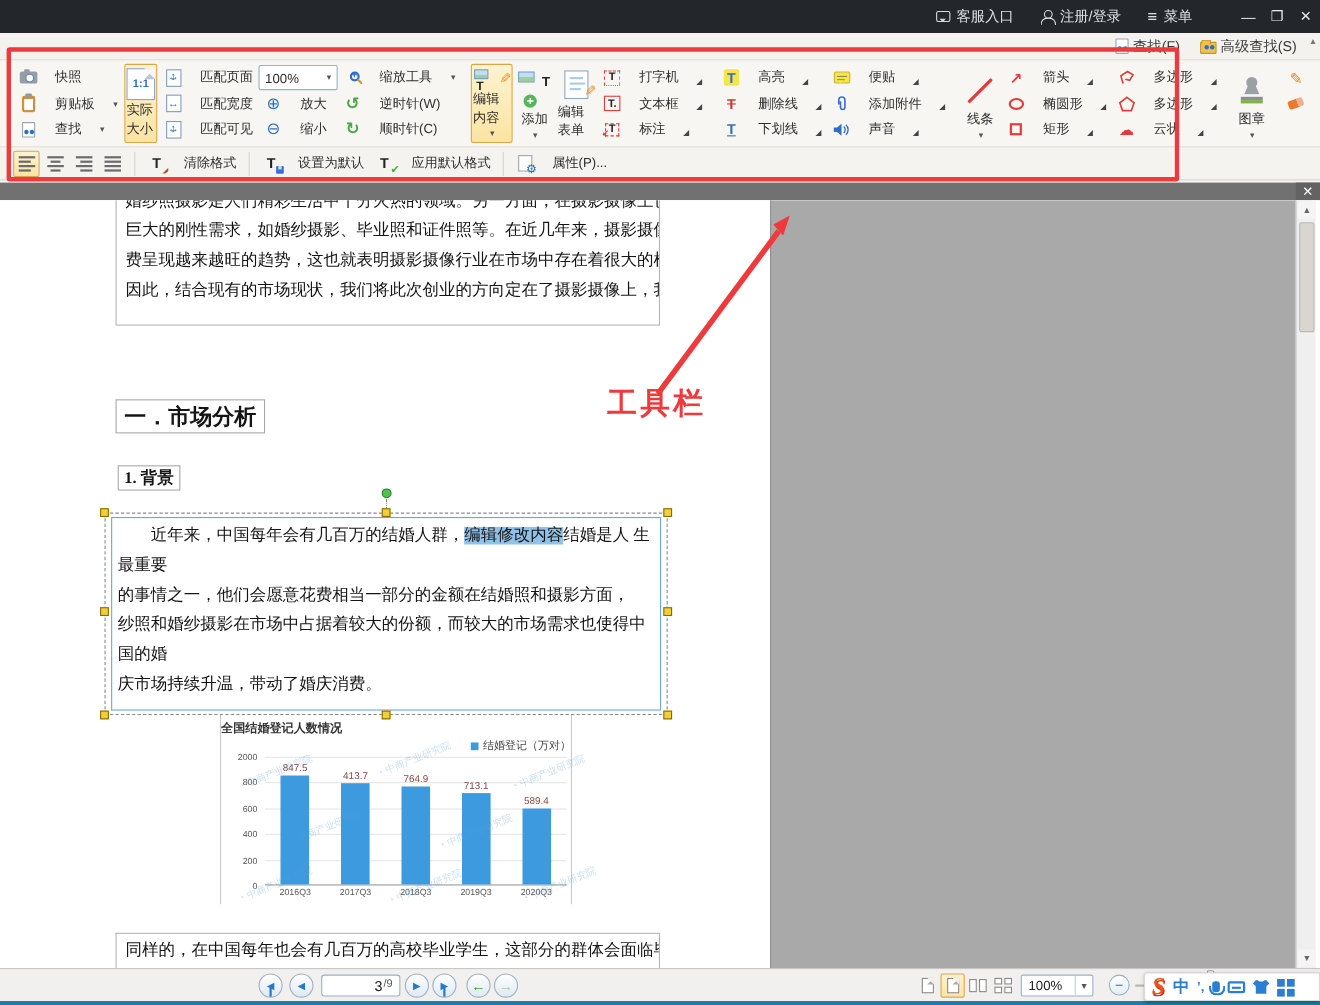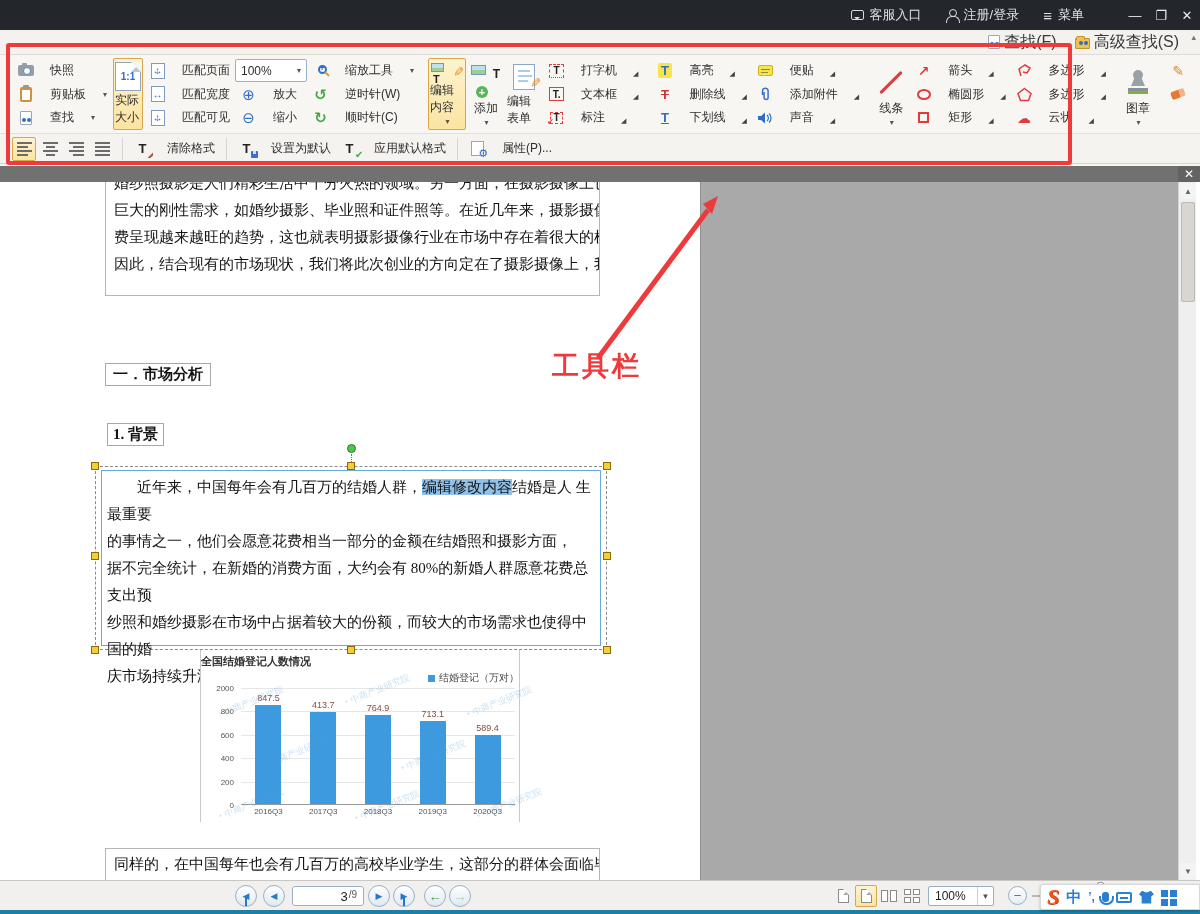--- a/index.html
+++ b/index.html
@@ -16,21 +16,21 @@
   .ic-bubble { width:13px; height:10px; border:1.5px solid #d7dbe1; border-radius:2px; position:relative; }
   .ic-bubble::after { content:""; position:absolute; left:2px; bottom:-4px; border:3px solid transparent; border-top-color:#d7dbe1; }
   .ic-person { width:12px; height:12px; position:relative; }
   .ic-person::before { content:""; position:absolute; left:3px; top:0; width:6px; height:6px; border:1.5px solid #d7dbe1; border-radius:50%; }
   .ic-person::after { content:""; position:absolute; left:0; top:7px; width:12px; height:6px; border:1.5px solid #d7dbe1; border-bottom:none; border-radius:6px 6px 0 0; }
   .ic-menu { font-size:15px; line-height:1; }
 
   
   .findbar { position:absolute; left:0; top:30px; width:1200px; height:25px; background:#f3f2ef; border-bottom:1px solid #dedad4;
     display:flex; align-items:center; justify-content:flex-end; gap:4px; padding-right:14px; }
-  .fb-item { display:flex; align-items:center; gap:4px; height:21px; padding:0 7px; border-radius:2px; font-size:16px; color:#3a3a3a; }
+  .fb-item { display:flex; align-items:center; gap:4px; height:21px; padding:0 7px; border-radius:2px; font-size:13px; color:#3a3a3a; }
   .ic-finddoc { width:12px; height:14px; background:#fff; border:1px solid #9aa6b2; border-radius:1px; position:relative; }
   .ic-finddoc::after { content:""; position:absolute; left:1px; bottom:2px; width:4px; height:4px; border-radius:50%;
     background:#2f6fc2; box-shadow:5px 0 0 #2f6fc2; }
   .ic-folder { width:15px; height:11px; background:#f2c14d; border:1px solid #c3942b; border-radius:1px; position:relative; margin-top:3px; }
   .ic-folder::before { content:""; position:absolute; left:0; top:-3px; width:7px; height:3px; background:#f2c14d; border:1px solid #c3942b; border-bottom:none; border-radius:2px 2px 0 0; }
   .ic-folder::after { content:""; position:absolute; left:3px; top:2px; width:4px; height:4px; border-radius:50%; background:#2f6fc2; box-shadow:5px 0 0 #2f6fc2; }
   .collapse-caret { position:absolute; right:4px; top:2px; font-size:9px; color:#777; }
 
   
   .ribbon { position:absolute; left:0; top:55px; width:1200px; height:78px; background:#f8f6f3;
@@ -122,21 +122,21 @@
   .tab-close { width:22px; height:16px; display:flex; align-items:center; justify-content:center; color:#fff; font-size:12px; font-weight:bold; background:#636363; }
 
   
   .docarea { position:absolute; left:0; top:182px; width:1200px; height:698px; background:#fff; overflow:hidden; }
   .grayarea { position:absolute; left:700px; top:0; width:478px; height:698px; background:#a9a9a9; border-left:1px solid #8f8f8f; }
   .page { position:absolute; left:0; top:0; width:700px; height:698px; background:#fff;
     font-family:"Liberation Serif","DejaVu Serif",serif; color:#141414; }
 
   .p-box1 { position:absolute; left:105px; top:-14px; width:495px; height:128px; border:1px solid #b5b5b5; overflow:hidden; padding:1px 8px; }
   .p-box1 .dline { line-height:27px; font-size:15px; white-space:nowrap; }
-  .h1-box { position:absolute; left:105px; top:181px; border:1px solid #a8a8a8; padding:1px 7px; font-size:15px; font-weight:bold; }
+  .h1-box { position:absolute; left:105px; top:181px; border:1px solid #a8a8a8; padding:1px 7px; font-size:20px; font-weight:bold; }
   .h2-box { position:absolute; left:107px; top:241px; border:1px solid #a8a8a8; padding:1px 5px; font-size:15px; font-weight:bold; }
 
   .rot-handle { position:absolute; left:347px; top:262px; width:9px; height:9px; background:#4fc44f; border:1px solid #2a7a2a; border-radius:50%; z-index:6; }
   .rot-line { position:absolute; left:351px; top:272px; width:0; height:10px; border-left:1px dotted #777; }
   .sel-dashed { position:absolute; left:95px; top:284px; width:512px; height:184px; border:1px dashed #8a8a8a; }
   .sel-blue { position:absolute; left:101px; top:288px; width:500px; height:176px; border:1px solid #6aa7dc; }
   .handle { position:absolute; width:8px; height:8px; background:#f2cf3a; border:1px solid #8a6d00; z-index:6; }
   .sel-text { position:absolute; left:107px; top:292px; width:492px; font-size:15px; line-height:27px; }
   .sel-text .ind { text-indent:30px; }
   .hl-span { background:#8fc1e9; }
@@ -654,21 +654,20 @@
       <div class="handle" style="left:603px;top:280px;"></div>
       <div class="handle" style="left:91px;top:370px;"></div>
       <div class="handle" style="left:603px;top:370px;"></div>
       <div class="handle" style="left:91px;top:464px;"></div>
       <div class="handle" style="left:347px;top:464px;"></div>
       <div class="handle" style="left:603px;top:464px;"></div>
 
       <div class="sel-text">
         <div class="ind"><span>近年来，中国每年会有几百万的结婚人群，</span><span class="hl-span">编辑修改内容</span><span>结婚是人 生最重要</span></div>
         <div>的事情之一，他们会愿意花费相当一部分的金额在结婚照和摄影方面，</div>
-        <div>据不完全统计，在新婚的消费方面，大约会有 80%的新婚人群愿意花费总支出预</div>
         <div>纱照和婚纱摄影在市场中占据着较大的份额，而较大的市场需求也使得中国的婚</div>
         <div>庆市场持续升温，带动了婚庆消费。</div>
       </div>
 
       <div class="chartbox">
         <div class="c-title">全国结婚登记人数情况</div>
         <div class="c-legend">
           <span class="sq"></span>
           <span>结婚登记（万对）</span>
         </div>

